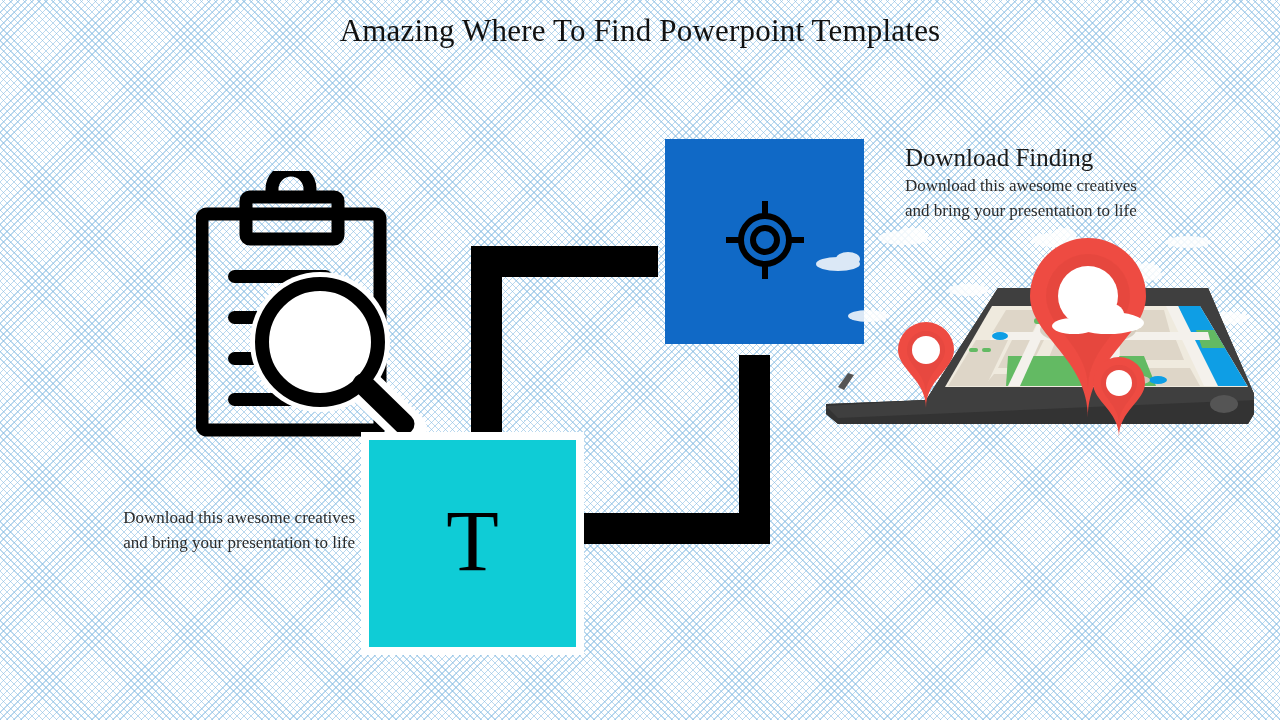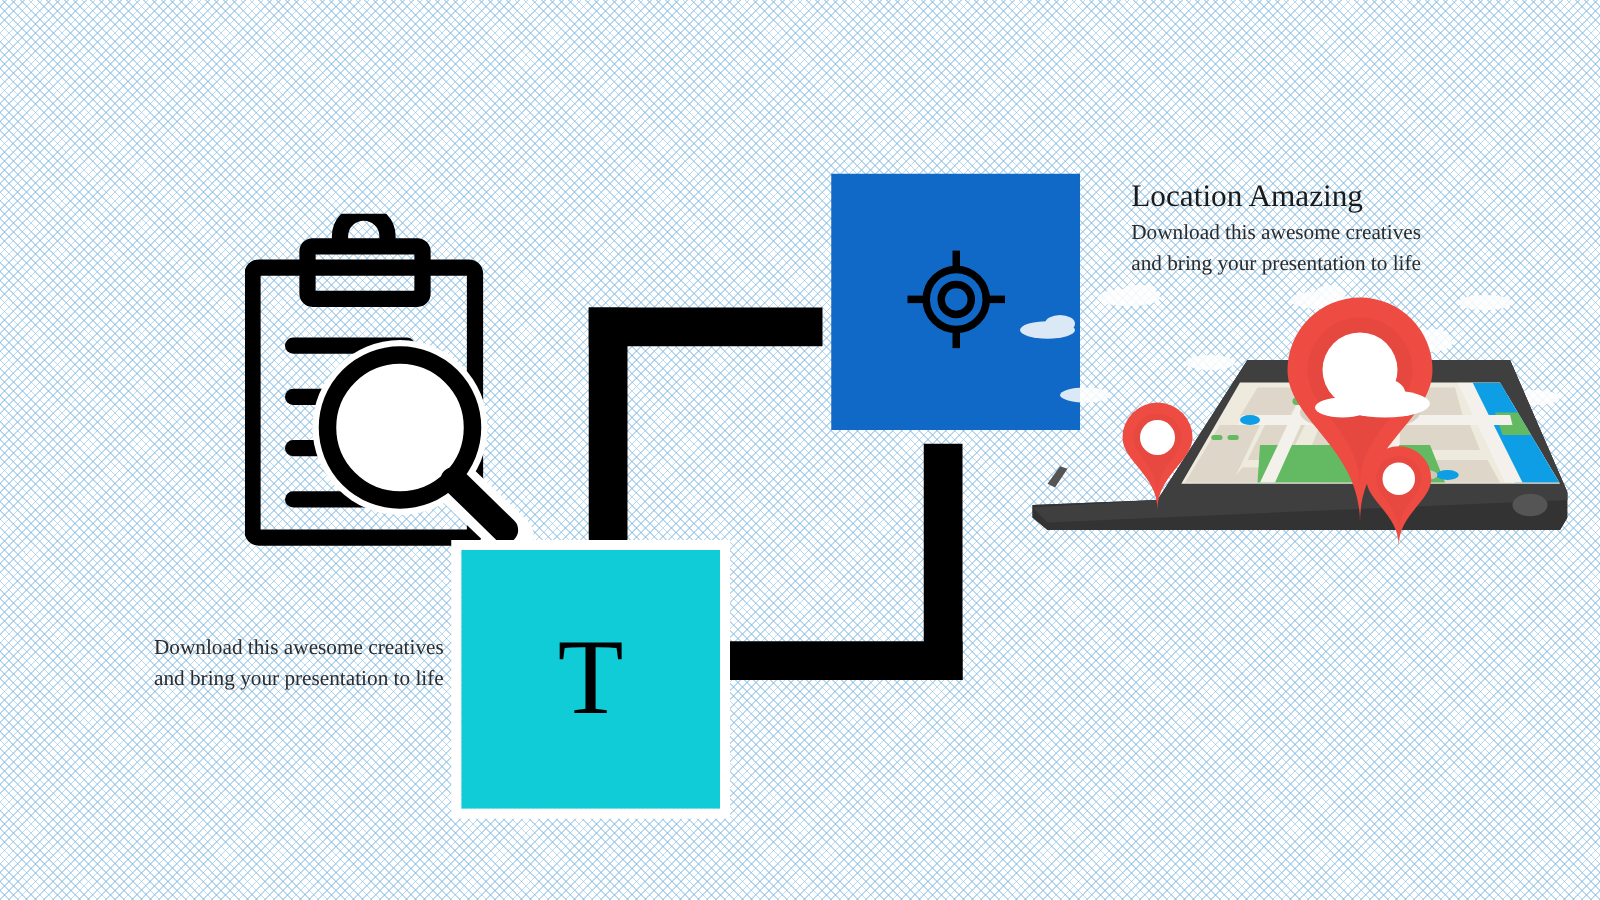--- a/index.html
+++ b/index.html
@@ -160,20 +160,21 @@
     height: 232px;
   }
 </style>
 </head>
 <body>
 
 <div id="slide">
 
   <div id="bg-pattern"></div>
 
+  <div id="slide-title">Amazing Where To Find Powerpoint Templates</div>
 
   <div class="elbow" id="elbow-a-vert"></div>
   <div class="elbow" id="elbow-a-horiz"></div>
   <div class="elbow" id="elbow-b-vert"></div>
   <div class="elbow" id="elbow-b-horiz"></div>
 
   <div id="clipboard-illustration">
     <svg width="280" height="270" viewBox="0 0 280 270" xmlns="http://www.w3.org/2000/svg">
 
       <rect x="6" y="43" width="178" height="216" rx="5" ry="5" fill="none" stroke="#000000" stroke-width="13"></rect>
@@ -207,21 +208,21 @@
         <rect x="65" y="37" width="14" height="6" fill="#000000"></rect>
       </svg>
     </div>
   </div>
 
   <div id="square-text" class="icon-square">
     <div id="letter-t">T</div>
   </div>
 
   <div class="text-block" id="text-location">
-    <div class="tb-title">Location Amazing</div>
+    <div class="tb-title">Download Finding</div>
     <div class="tb-body">Download this awesome creatives</div>
     <div class="tb-body">and bring your presentation to life</div>
   </div>
 
   <div class="text-block" id="text-text-finding">
     <div class="tb-body">Download this awesome creatives</div>
     <div class="tb-body">and bring your presentation to life</div>
   </div>
 
   <div id="phone-illustration">

